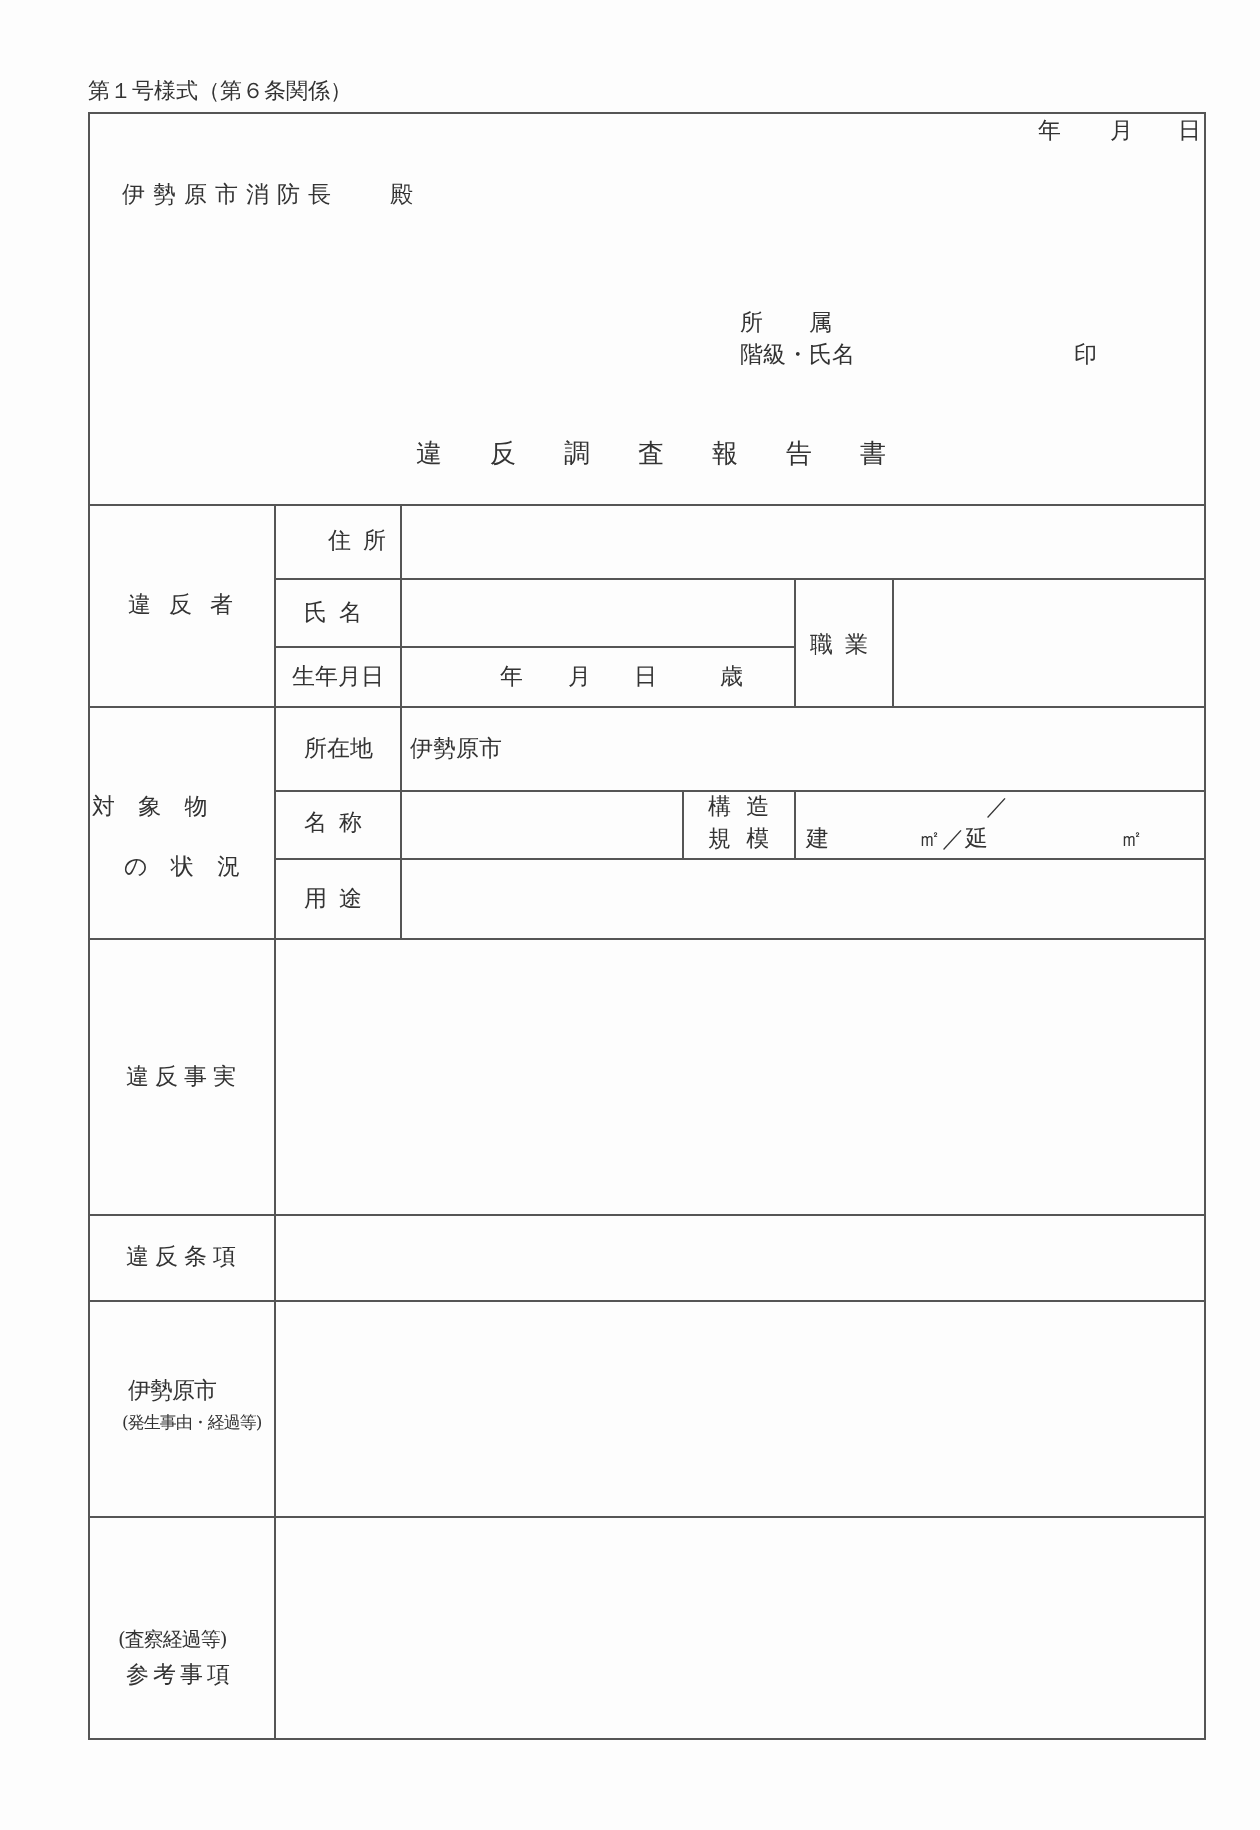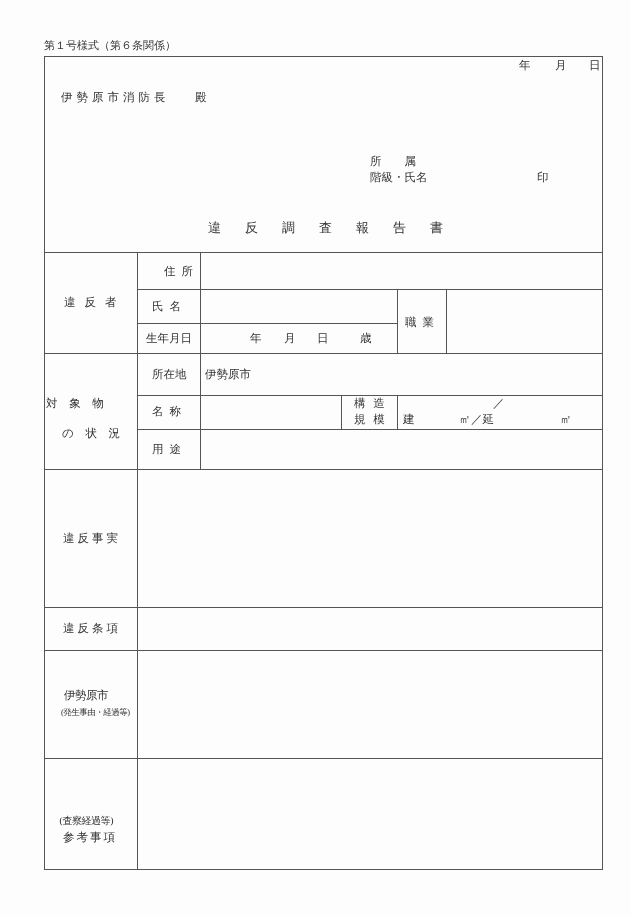--- a/index.html
+++ b/index.html
@@ -6,21 +6,21 @@
   body { width:630px; height:915px; position:relative; overflow:hidden;
          font-family:"DejaVu Serif","Liberation Serif",serif; color:#333; }
   .abs { position:absolute; }
   .txt { position:absolute; white-space:nowrap; font-size:11.5px; line-height:1; }
   .hl { position:absolute; height:1px; background:#555; }
   .vl { position:absolute; width:1px; background:#555; }
   .cell { position:absolute; }
   .sp3 { letter-spacing:9px; }
   .sp2 { letter-spacing:6px; }
   .title { letter-spacing:24px; font-size:13px; }
-  .small { font-size:8.5px; letter-spacing:-0.5px;font-family:Liberation Serif, serif; }
+  .small { font-size:8.5px; letter-spacing:-0.5px; }
 </style>
 </head>
 <body>
 
 <div class="txt" style="left:44px;top:40px;font-size:11px;">第１号様式（第６条関係）</div>
 
 <div class="abs" style="left:44px;top:56px;width:557px;height:812px;border:1px solid #555;"></div>
 
 <div class="txt" style="left:519px;top:60px;">年</div>
 <div class="txt" style="left:555px;top:60px;">月</div>

